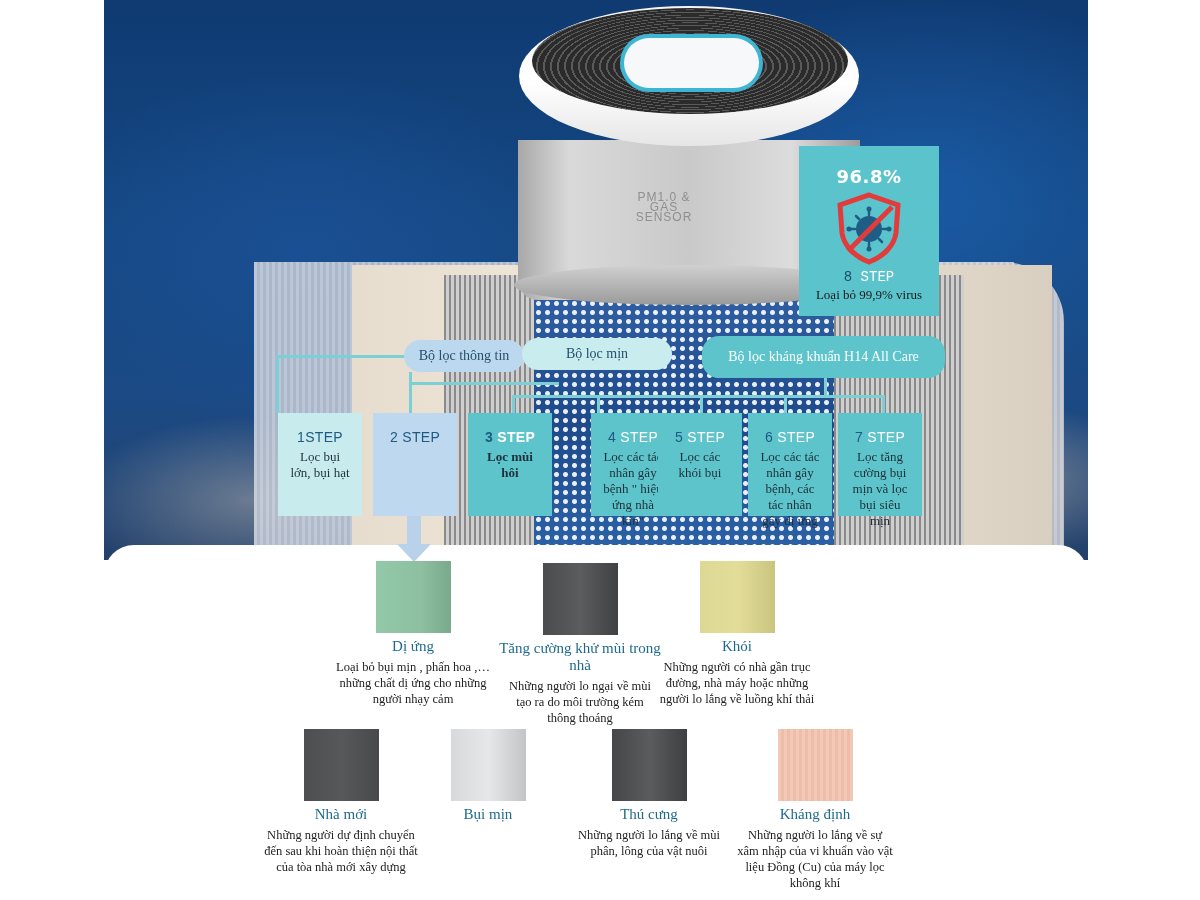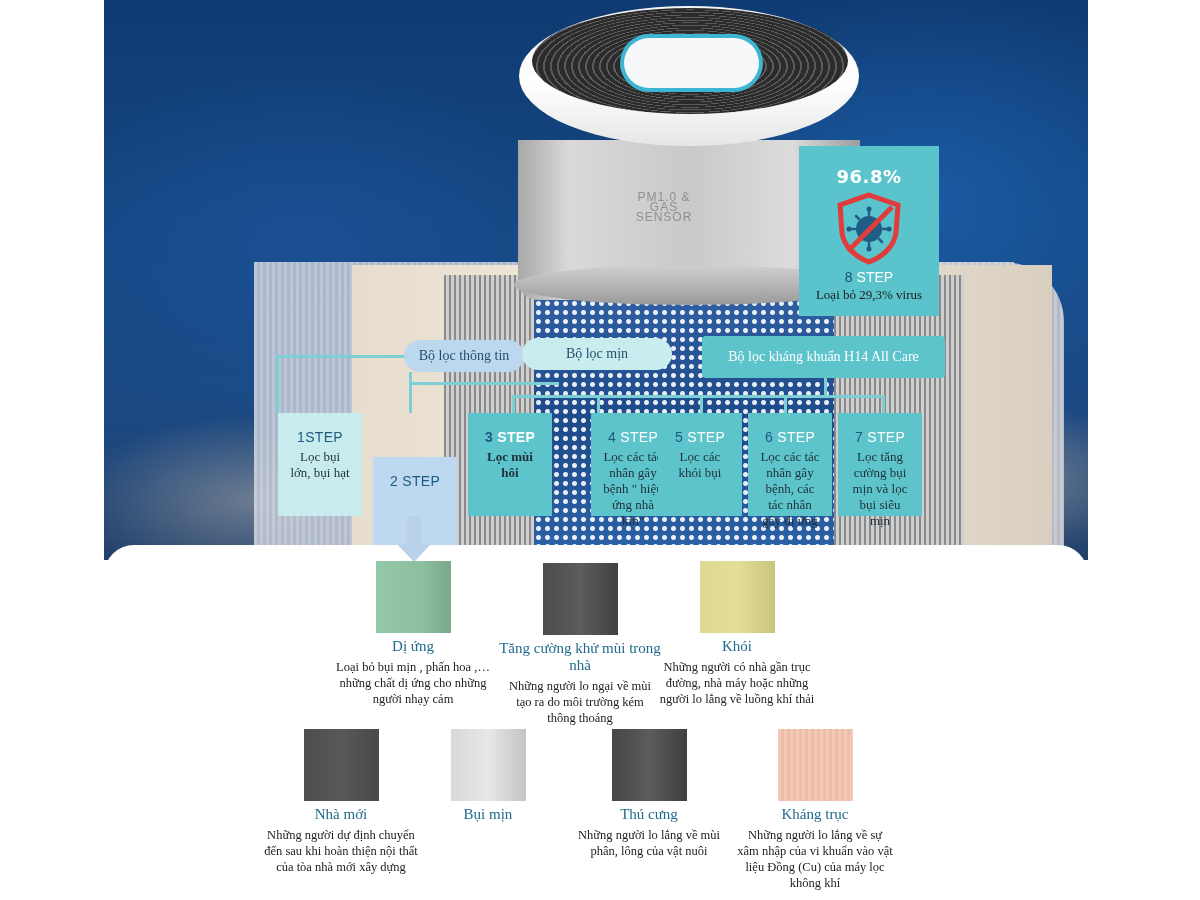--- a/index.html
+++ b/index.html
@@ -42,41 +42,41 @@
     font-size:12px; color:#8f8f8f; text-align:center; letter-spacing:1px; line-height:10px; }
 
   
   .lower { position:absolute; left:0; top:545px; width:984px; height:355px; background:#ffffff;
     border-radius:30px 30px 0 0; }
 
   
   .badge { position:absolute; left:695px; top:146px; width:140px; height:170px; background:#5bc3cb; text-align:center; }
   .badge .pct { font-family:"DejaVu Sans", sans-serif; font-weight:bold; color:#fff; font-size:18px; margin-top:20px; letter-spacing:0.5px; }
   .badge .shield { width:70px; height:74px; margin:4px auto 0; display:block; }
-  .badge .step { font-family:Liberation Sans, sans-serif; color:#fff; font-size:14px; margin-top:4px; }
+  .badge .step { font-family:Liberation Mono, monospace; color:#fff; font-size:14px; margin-top:4px; }
   .badge .step .num { color:#1b4f6e; }
   .badge .desc { font-size:13px; color:#1a1a1a; margin-top:2px; }
 
   
   .pill { position:absolute; height:32px; line-height:32px; border-radius:16px; text-align:center; font-size:14px; color:#24506e; }
   .pill-1 { left:300px; top:340px; width:120px; background:#bcd8ee; }
   .pill-2 { left:418px; top:338px; width:150px; background:#c9ecee; }
-  .pill-3 { left:598px; top:336px; width:243px; height:42px; line-height:42px; border-radius:4px; background:#5cc4ca; color:#fff; }
+  .pill-3 { left:598px; top:336px; width:243px; height:42px; line-height:42px; border-radius:17px; background:#5cc4ca; color:#fff; }
 
   
   .line { position:absolute; background:#7ccfd4; }
 
   
   .step-box { position:absolute; top:413px; width:84px; height:103px; text-align:center; }
   .step-box .label { font-family:"Liberation Sans", sans-serif; font-size:14px; margin-top:16px; letter-spacing:0.3px; }
   .step-box .label .num { color:#1e5a83; }
   .step-box .label .word { color:#1e5a83; }
   .step-box .text { font-size:13px; color:#1f2f3a; line-height:16px; margin-top:4px; padding:0 12px; }
   .s-light { background:#c8ebee; }
-  .s-blue { background:#bed8ef;margin-top:44px; }
+  .s-blue { background:#bed8ef; }
   .s-teal { background:#5cc4ca; }
   .s-teal .label .word { color:#ffffff; }
   .arrow-stem { position:absolute; left:303px; top:516px; width:14px; height:28px; background:#b9d2ea; }
   .arrow-head { position:absolute; left:293px; top:544px; width:0; height:0; border-left:17px solid transparent; border-right:17px solid transparent; border-top:18px solid #b9d2ea; }
 
   
   .mat { position:absolute; width:170px; text-align:center; }
   .swatch { width:75px; height:72px; margin:0 auto; }
   .mat .title { font-size:15px; color:#1f6a8a; margin-top:5px; line-height:17px; }
   .mat .desc { font-size:12.5px; color:#222; line-height:16px; margin-top:4px; padding:0 6px; }
@@ -116,21 +116,21 @@
         <line x1="48" y1="25" x2="45" y2="28"></line>
           <line x1="22" y1="51" x2="25" y2="48"></line>
       </g>
       <circle cx="35" cy="18" r="2.5" fill="#1f5c86"></circle>
         <circle cx="35" cy="58" r="2.5" fill="#1f5c86"></circle>
       <circle cx="15" cy="38" r="2.5" fill="#1f5c86"></circle>
         <circle cx="55" cy="38" r="2.5" fill="#1f5c86"></circle>
       <line x1="14" y1="60" x2="58" y2="16" stroke="#e23b3b" stroke-width="5"></line>
     </svg>
     <div class="step"><span class="num">8</span><span> STEP</span></div>
-    <div class="desc">Loại bỏ 29,3% virus</div>
+    <div class="desc">Loại bỏ 99,9% virus</div>
   </div>
 
   <div class="line" style="left:172px;top:355px;width:130px;height:3px;"></div>
   <div class="line" style="left:172px;top:355px;width:3px;height:58px;"></div>
   <div class="line" style="left:305px;top:372px;width:3px;height:41px;"></div>
   <div class="line" style="left:305px;top:382px;width:150px;height:3px;"></div>
   <div class="line" style="left:408px;top:395px;width:372px;height:3px;"></div>
   <div class="line" style="left:408px;top:395px;width:3px;height:18px;"></div>
   <div class="line" style="left:493px;top:395px;width:3px;height:18px;"></div>
   <div class="line" style="left:596px;top:395px;width:3px;height:18px;"></div>
@@ -200,17 +200,17 @@
     <div class="swatch" style="background:linear-gradient(90deg,#d8d9db,#e6e7e9 50%,#c2c4c6);"></div>
     <div class="title">Bụi mịn</div>
   </div>
   <div class="mat" style="left:460px;top:729px;">
     <div class="swatch" style="background:linear-gradient(90deg,#444648,#5a5c5e 50%,#3d3f41);"></div>
     <div class="title">Thú cưng</div>
     <div class="desc">Những người lo lắng về mùi phân, lông của vật nuôi</div>
   </div>
   <div class="mat" style="left:626px;top:729px;">
     <div class="swatch" style="background:repeating-linear-gradient(90deg,#f2c8b6 0 3px,#eebda9 3px 6px);"></div>
-    <div class="title">Kháng trục</div>
+    <div class="title">Kháng định</div>
     <div class="desc">Những người lo lắng về sự xâm nhập của vi khuẩn vào vật liệu Đồng (Cu) của máy lọc không khí</div>
   </div>
 
 </div>
 
 </body></html>

